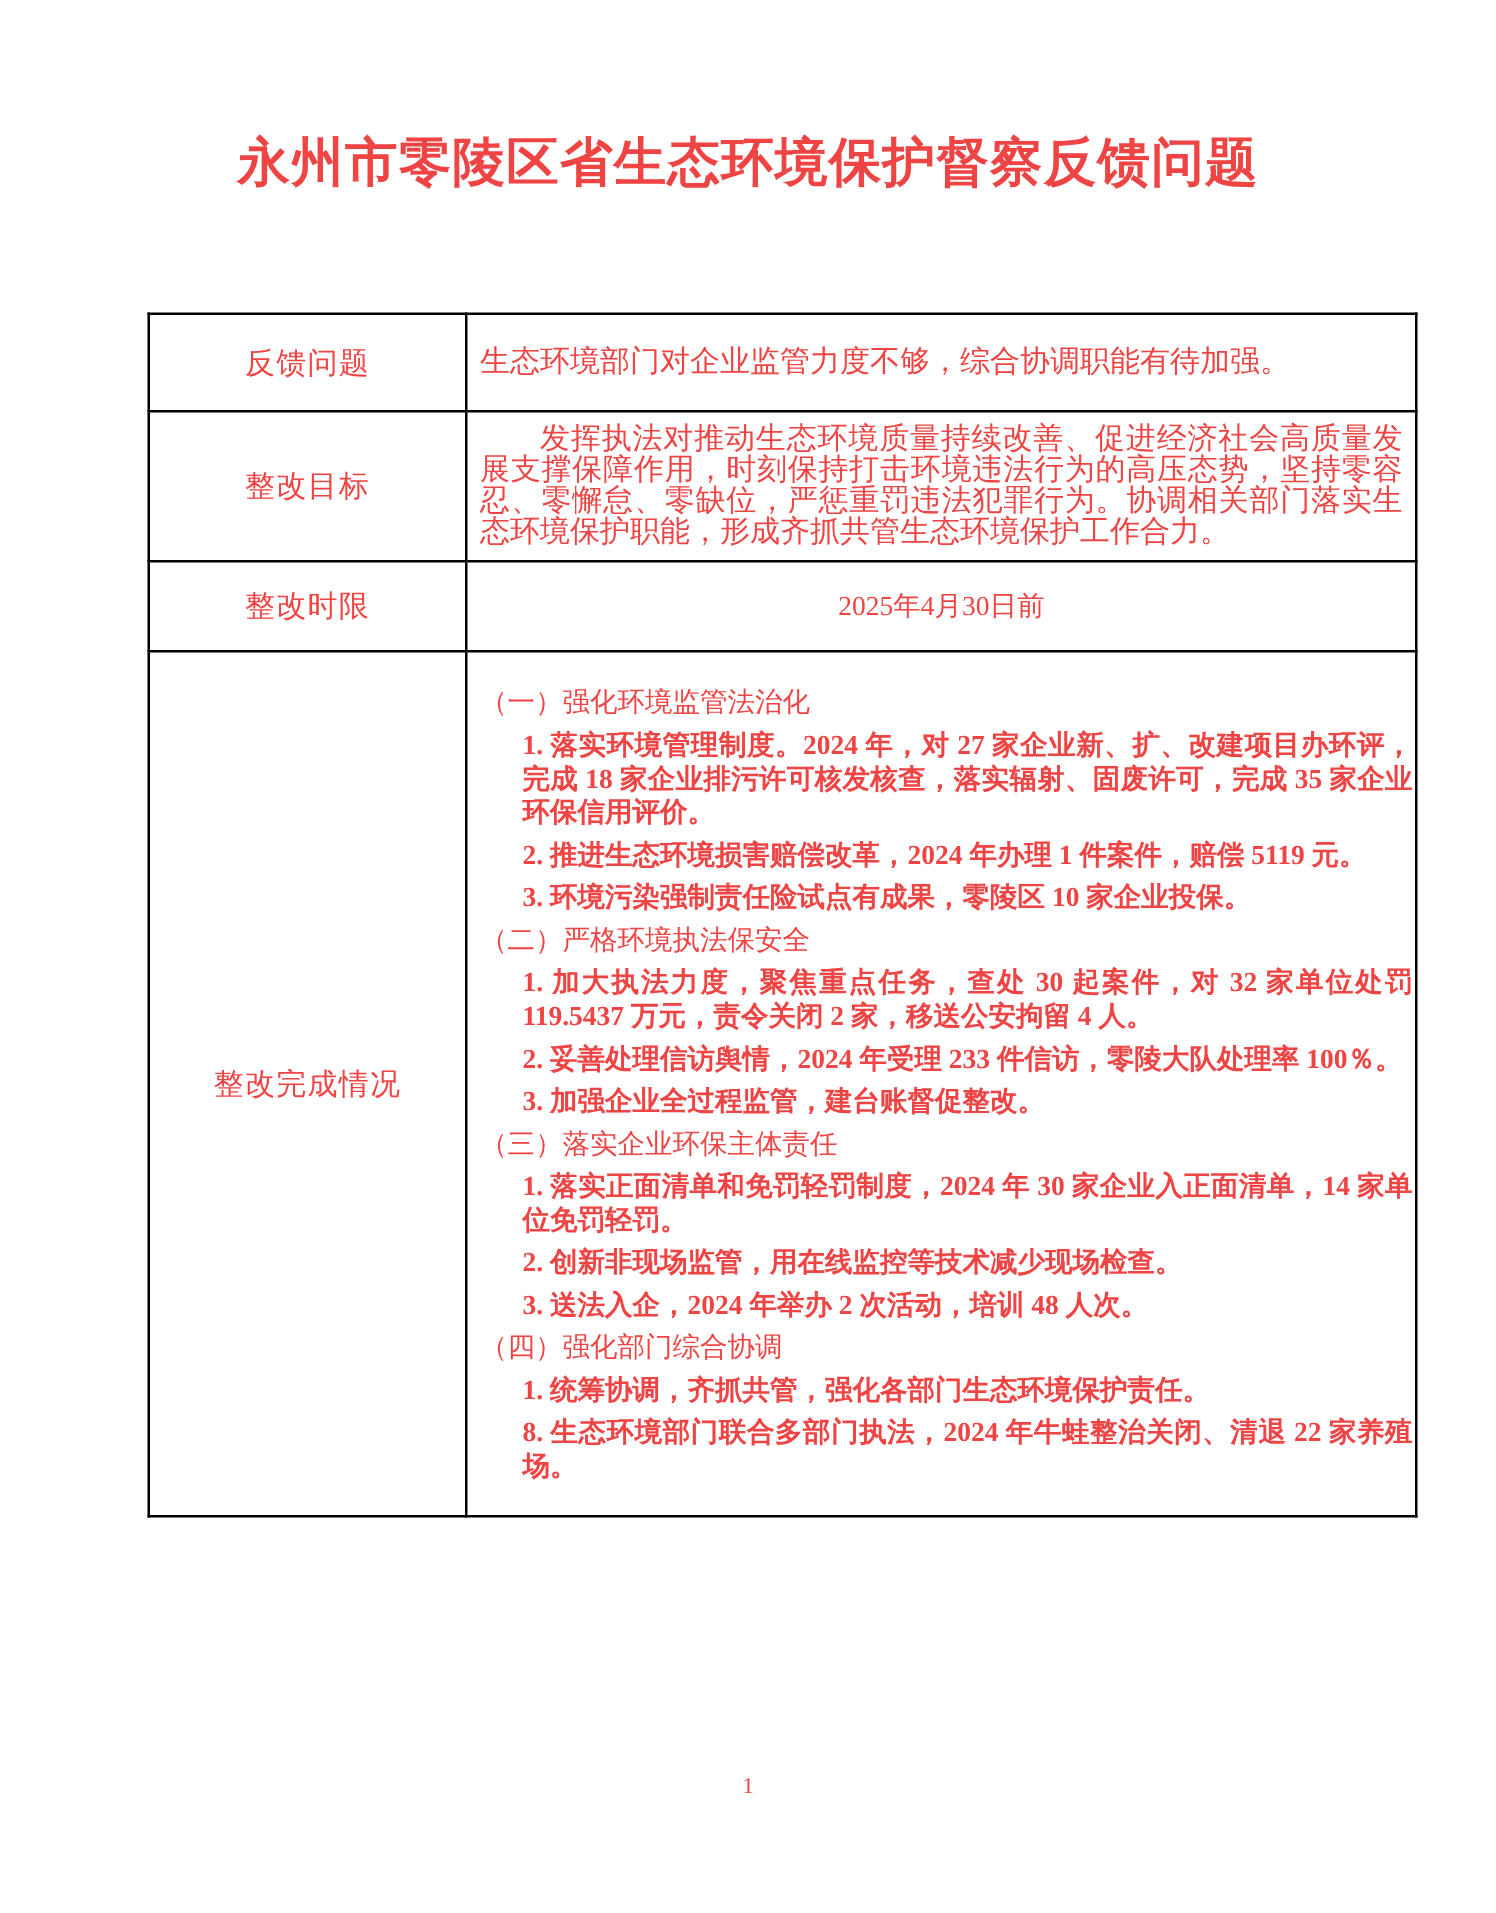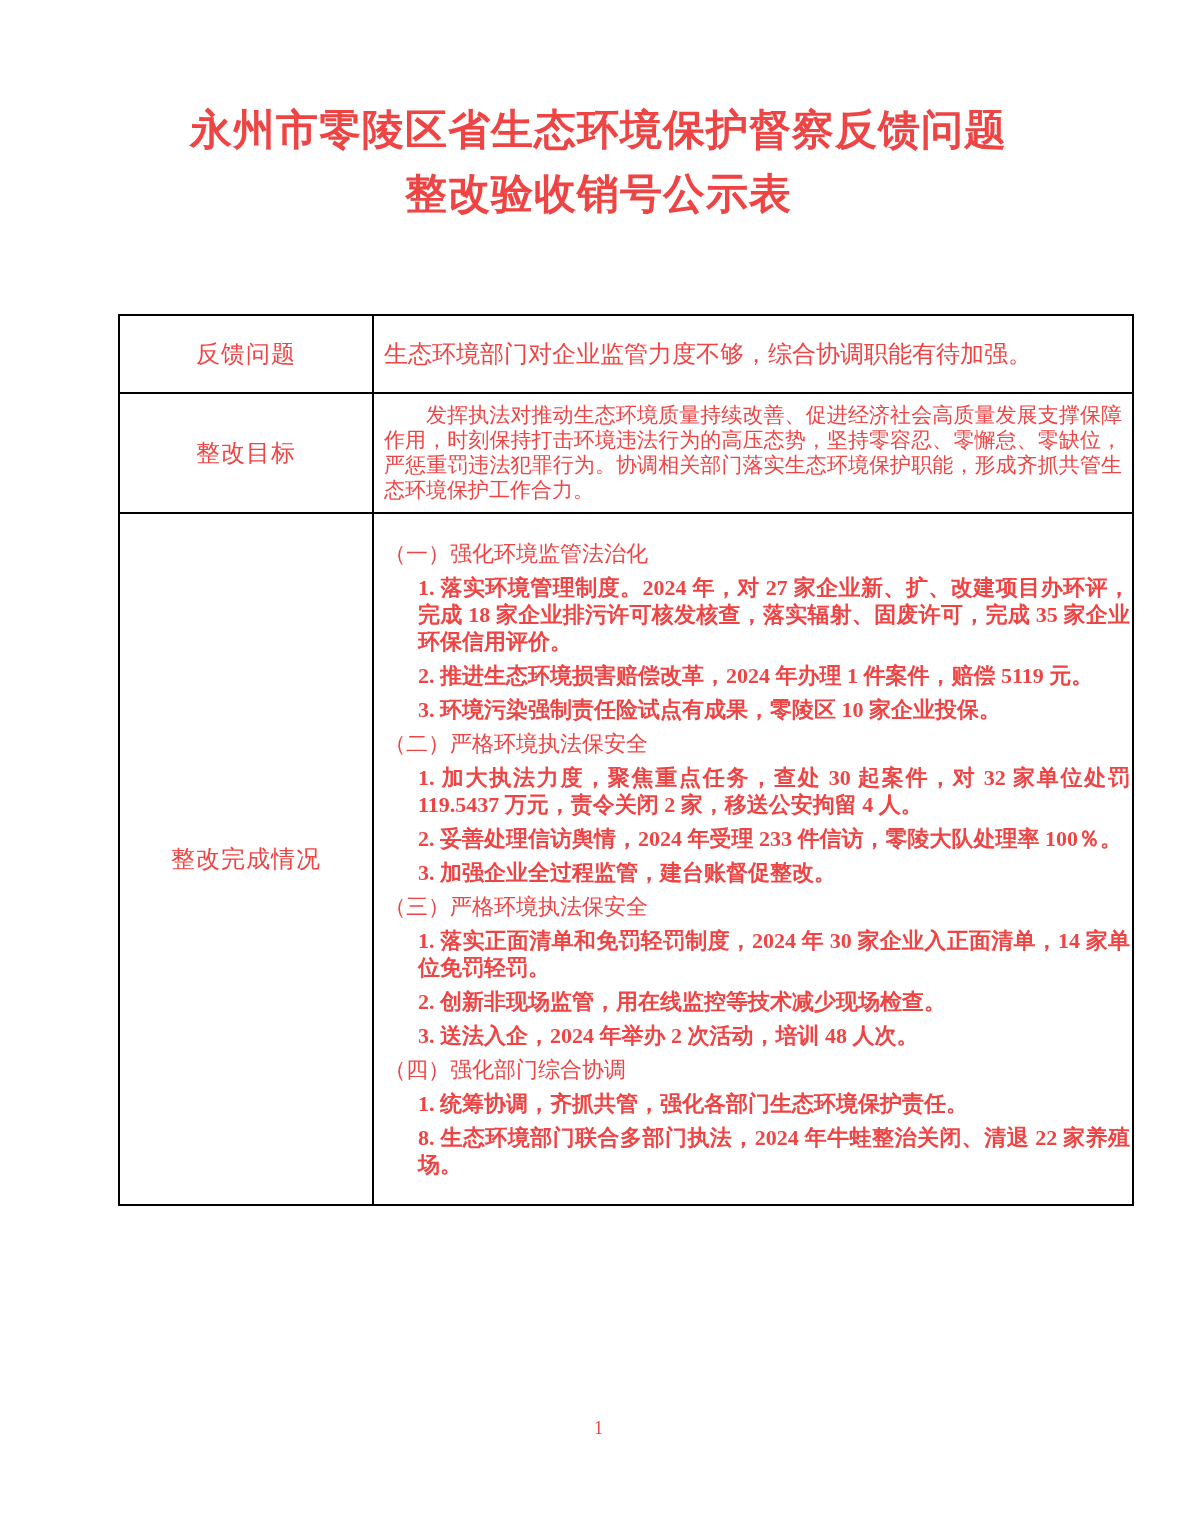--- a/index.html
+++ b/index.html
@@ -46,21 +46,21 @@
     font-size: 22px;
   }
   .cell-feedback {
     height: 78px;
     font-size: 24px;
     line-height: 30px;
     text-align: justify;
   }
   .cell-target {
     height: 120px;
-    font-size: 21px;
+    font-size: 24px;
     line-height: 25px;
     text-align: justify;
   }
   .cell-target .indent-para { text-indent: 2em; }
   .cell-deadline {
     height: 72px;
     text-align: center;
     font-size: 22px;
   }
   .cell-completion {
@@ -96,58 +96,61 @@
     font-size: 18px;
   }
 </style>
 </head>
 <body>
 
 <div class="page">
 
   <h1 class="title">
     <span class="title-line">永州市零陵区省生态环境保护督察反馈问题</span>
-    <span class="title-line">整改验收销号公示表</span>
   </h1>
 
   <table class="main-table">
     <tbody>
         <tr>
       <td class="label-cell">反馈问题</td>
       <td class="content-cell cell-feedback">生态环境部门对企业监管力度不够，综合协调职能有待加强。</td>
     </tr>
 
     <tr>
       <td class="label-cell">整改目标</td>
       <td class="content-cell cell-target">
         <div class="indent-para">发挥执法对推动生态环境质量持续改善、促进经济社会高质量发展支撑保障作用，时刻保持打击环境违法行为的高压态势，坚持零容忍、零懈怠、零缺位，严惩重罚违法犯罪行为。协调相关部门落实生态环境保护职能，形成齐抓共管生态环境保护工作合力。</div>
       </td>
     </tr>
 
+    <tr>
+      <td class="label-cell">整改时限</td>
+      <td class="content-cell cell-deadline">2025年4月30日前</td>
+    </tr>
 
     <tr>
       <td class="label-cell">整改完成情况</td>
       <td class="content-cell cell-completion">
 
         <div class="section">
           <div class="section-heading">（一）强化环境监管法治化</div>
           <div class="list-item">1.  落实环境管理制度。2024 年，对 27 家企业新、扩、改建项目办环评，完成 18 家企业排污许可核发核查，落实辐射、固废许可，完成 35 家企业环保信用评价。</div>
           <div class="list-item">2.  推进生态环境损害赔偿改革，2024 年办理 1 件案件，赔偿 5119 元。</div>
           <div class="list-item">3.  环境污染强制责任险试点有成果，零陵区 10 家企业投保。</div>
         </div>
 
         <div class="section">
           <div class="section-heading">（二）严格环境执法保安全</div>
           <div class="list-item">1.  加大执法力度，聚焦重点任务，查处 30 起案件，对 32 家单位处罚 119.5437 万元，责令关闭 2 家，移送公安拘留 4 人。</div>
           <div class="list-item">2.  妥善处理信访舆情，2024 年受理 233 件信访，零陵大队处理率 100％。</div>
           <div class="list-item">3.  加强企业全过程监管，建台账督促整改。</div>
         </div>
 
         <div class="section">
-          <div class="section-heading">（三）严格环境执法保安全</div>
+          <div class="section-heading">（三）落实企业环保主体责任</div>
           <div class="list-item">1.  落实正面清单和免罚轻罚制度，2024 年 30 家企业入正面清单，14 家单位免罚轻罚。</div>
           <div class="list-item">2.  创新非现场监管，用在线监控等技术减少现场检查。</div>
           <div class="list-item">3.  送法入企，2024 年举办 2 次活动，培训 48 人次。</div>
         </div>
 
         <div class="section">
           <div class="section-heading">（四）强化部门综合协调</div>
           <div class="list-item">1.  统筹协调，齐抓共管，强化各部门生态环境保护责任。</div>
           <div class="list-item">8. 生态环境部门联合多部门执法，2024 年牛蛙整治关闭、清退 22 家养殖场。</div>
         </div>

